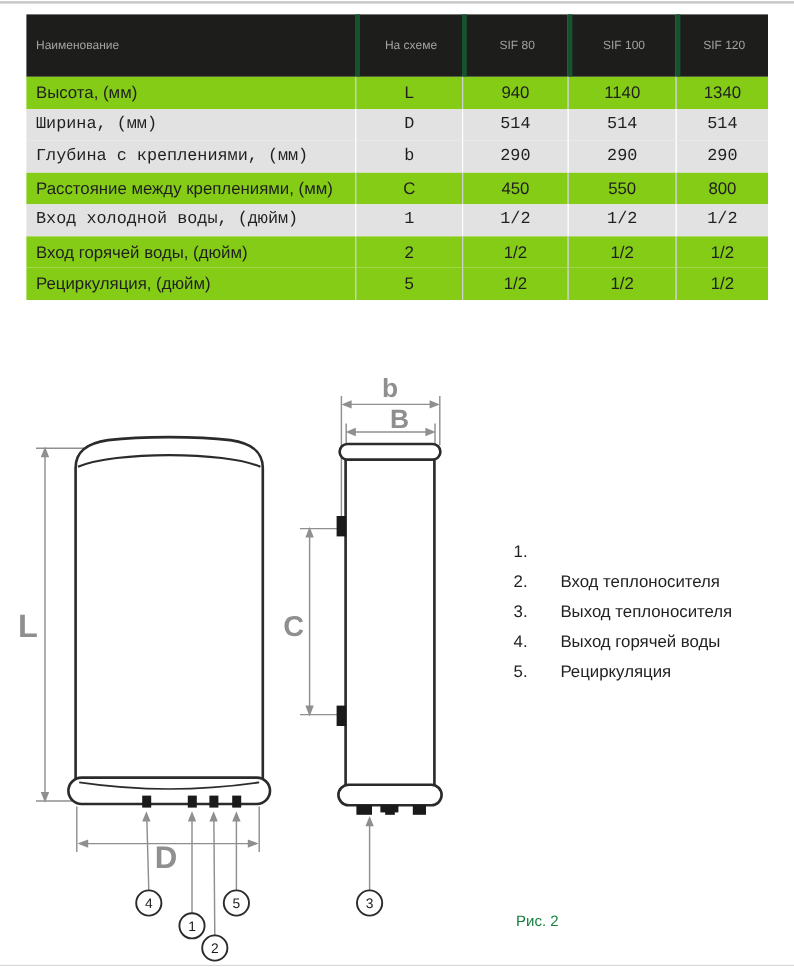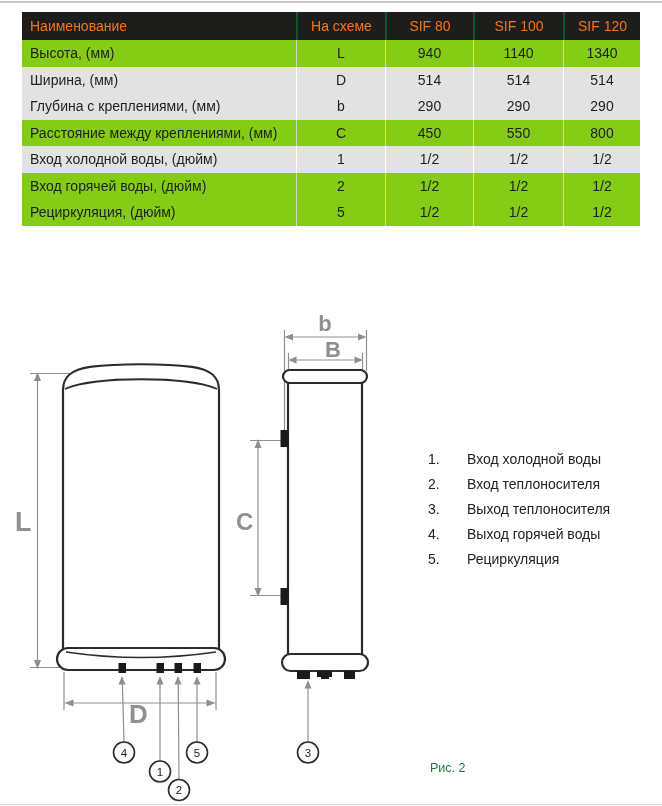--- a/index.html
+++ b/index.html
@@ -10,31 +10,31 @@
   .top-border{position:absolute;left:0;top:1px;width:662px;height:2px;background:#c6c6c6;}
   .bottom-border{position:absolute;left:0;bottom:1px;width:662px;height:1px;background:#d9d9d9;}
 
   
   table.spec{
     position:absolute;left:22px;top:12px;width:618px;
     border-collapse:separate;border-spacing:0;table-layout:fixed;
     font-size:14px;color:#1f1f1f;
   }
   table.spec th{
-    background:#1d1d1b;color:#f97316;font-weight:normal;height:28px;
-    font-size:14px;vertical-align:middle;text-align:center;padding:0;
+    background:#1d1d1b;color:#a3a3a3;font-weight:normal;height:28px;
+    font-size:10px;vertical-align:middle;text-align:center;padding:12px;
   }
   table.spec th:first-child{text-align:left;padding-left:8px;}
-  table.spec th + th{border-left:2px solid #14532d;}
+  table.spec th + th{border-left:4px solid #14532d;}
   table.spec td{
     height:26.5px;vertical-align:middle;text-align:center;padding:0;
   }
   table.spec td:first-child{text-align:left;padding-left:8px;}
   tr.row-w td{background:#84cc16;}
-  tr.row-g td{background:#e2e2e2;}
+  tr.row-g td{background:#e2e2e2;font-family:Liberation Mono, monospace;}
   tr.row-w td + td{border-left:1px solid #d2d2d2;}
   tr.row-g td + td{border-left:1px solid #ffffff;}
 
   
   svg.diagram{position:absolute;left:0;top:0;width:662px;height:806px;}
 
   .legend{
     position:absolute;left:428px;top:446px;color:#222222;font-size:14px;
   }
   .legend-row{display:flex;height:25px;align-items:center;}
@@ -227,21 +227,20 @@
     <g>
       <circle cx="308" cy="752.5" r="10.5" fill="#ffffff" stroke="#2b2b2b" stroke-width="1.6"></circle>
       <text x="308" y="756.5" text-anchor="middle">3</text>
     </g>
   </g>
 </svg>
 
 <div class="legend">
   <div class="legend-row">
     <span class="legend-num">1.</span>
-    <span>Вход холодной воды</span>
   </div>
   <div class="legend-row">
     <span class="legend-num">2.</span>
     <span>Вход теплоносителя</span>
   </div>
   <div class="legend-row">
     <span class="legend-num">3.</span>
     <span>Выход теплоносителя</span>
   </div>
   <div class="legend-row">

